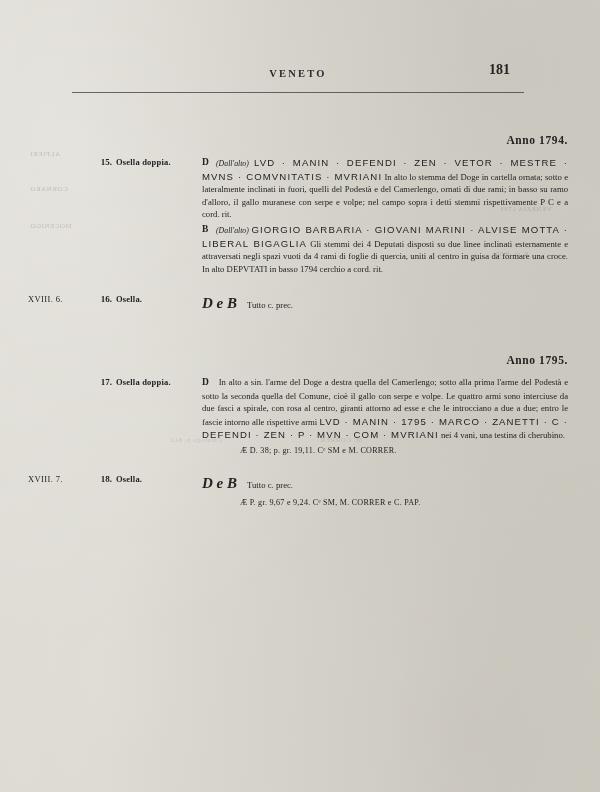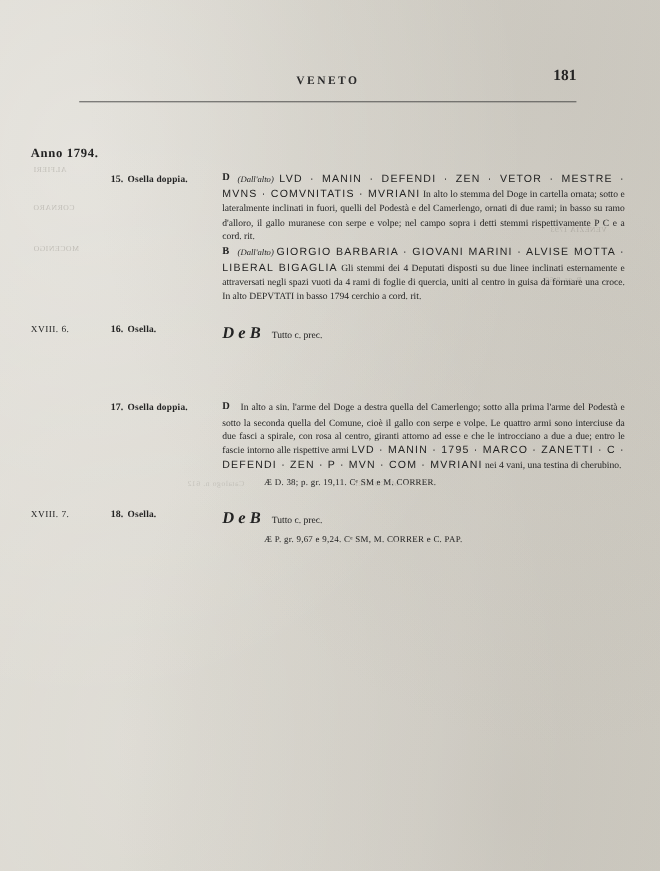--- a/index.html
+++ b/index.html
@@ -52,37 +52,37 @@
     justify-content: center;
   }
   .head-title {
     font-size: 10.5px;
     letter-spacing: 2.2px;
     font-weight: bold;
     color: #2c2c2c;
   }
   .head-page {
     position: absolute;
-    right: 0;
+    right: 14px;
     top: -6px;
     font-size: 14px;
     font-weight: bold;
     color: #242424;
   }
   .rule {
     position: absolute;
     left: 72px;
     top: 92px;
     width: 452px;
     height: 1px;
     background: #3a3a3a;
     opacity: 0.75;
   }
   .section-title {
-    text-align: left;
+    text-align: right;
     font-size: 11.5px;
     font-weight: bold;
     letter-spacing: 0.6px;
     margin: 0;
   }
   .body-area {
     position: absolute;
     left: 28px;
     top: 118px;
     width: 540px;
@@ -221,20 +221,21 @@
         <div class="col-kind">Osella.</div>
         <div class="col-body">
           <span class="side-mark" style="margin-right:8px;">D e B</span>
           <span>Tutto c. prec.</span>
         </div>
       </div>
     </div>
 
     <div class="spacer-lg"></div>
     <div class="spacer-md"></div>
+    <div class="section-title">Anno 1795.</div>
     <div class="spacer-sm"></div>
 
     <div class="entry">
       <div class="row">
         <div class="col-left"></div>
         <div class="col-num">17.</div>
         <div class="col-kind">Osella doppia.</div>
         <div class="col-body">
           <span class="dies-label">D</span>
           <span>In alto a sin. l'arme del Doge a destra quella del Camerlengo; sotto alla prima l'arme del Podestà e sotto la seconda quella del Comune, cioè il gallo con serpe e volpe.  Le quattro armi sono interciuse da due fasci a spirale, con rosa al centro, giranti attorno ad esse e che le introcciano a due a due; entro le fascie intorno alle rispettive armi</span>

